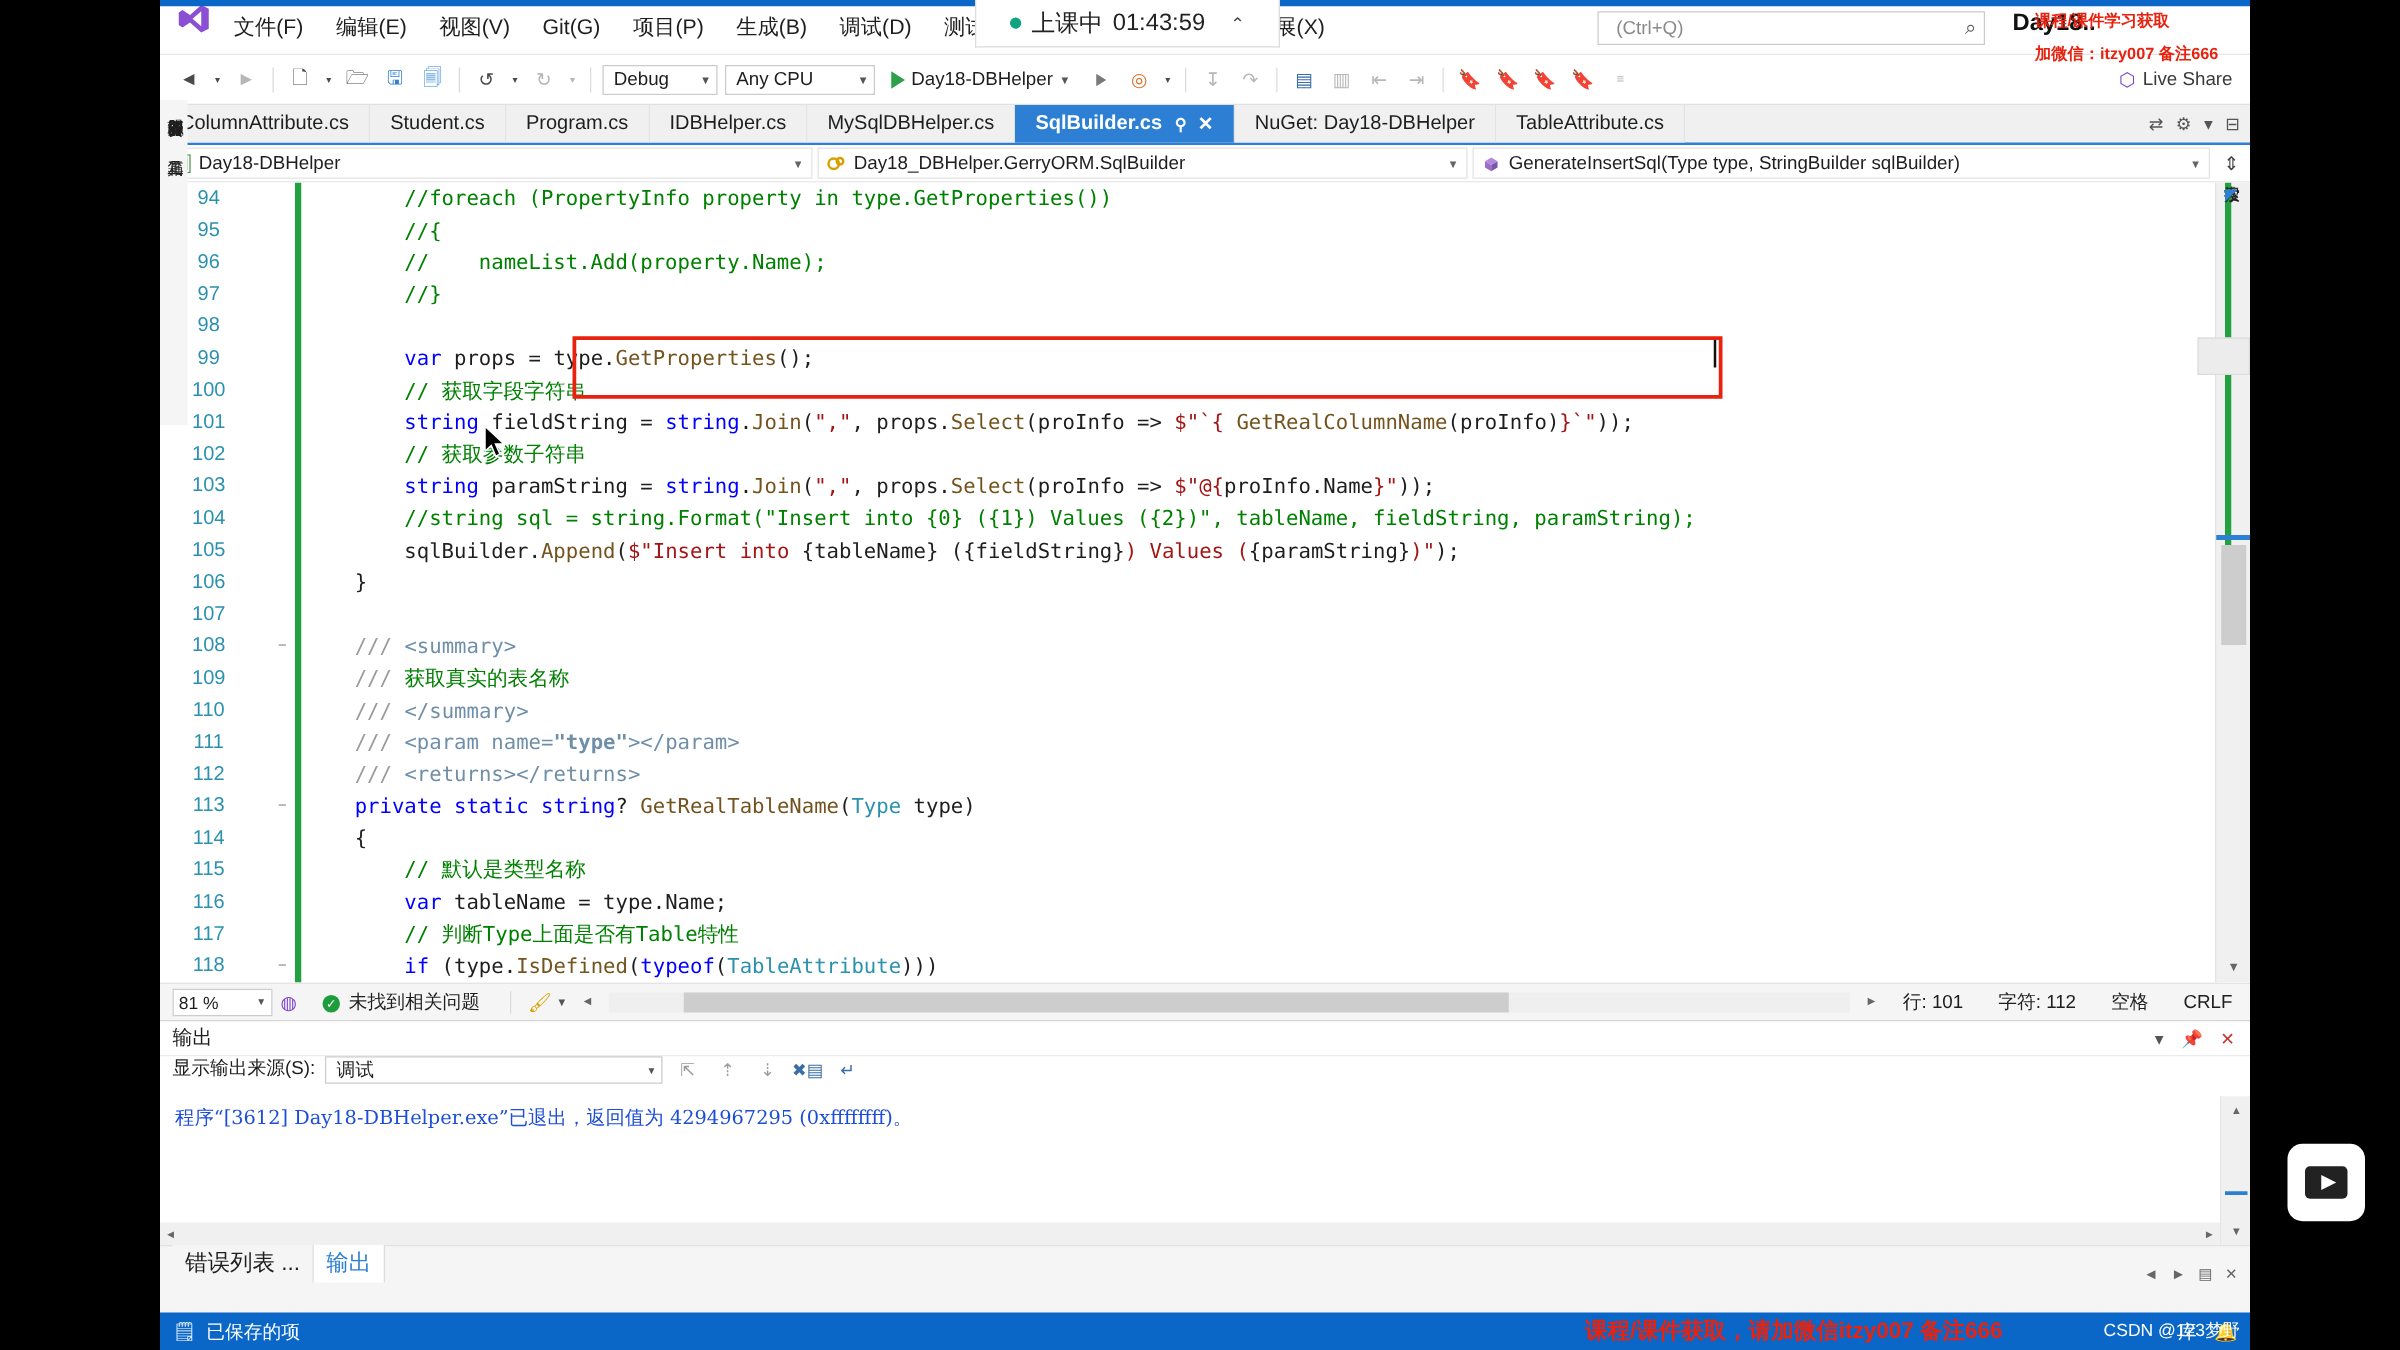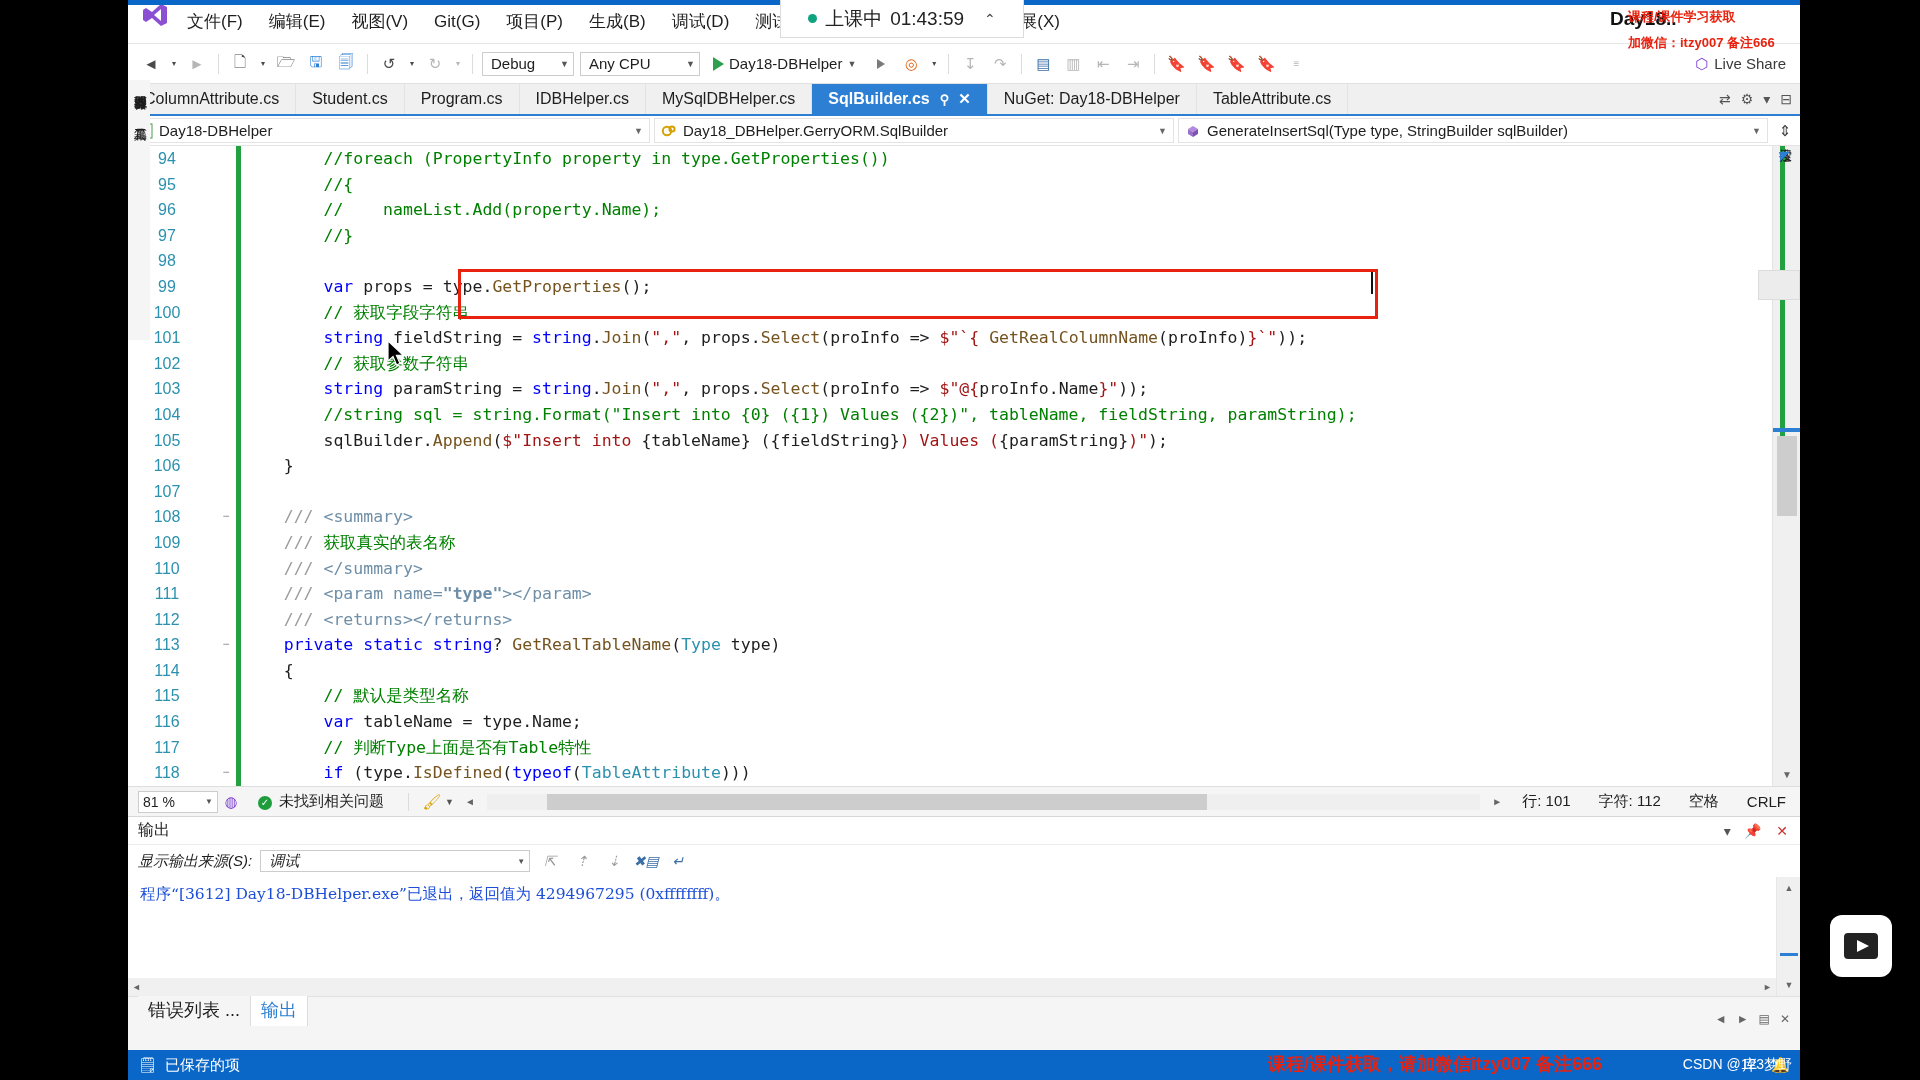--- a/index.html
+++ b/index.html
@@ -263,22 +263,22 @@
   }
   .out-header {
     height: 28px; display: flex; align-items: center; padding-left: 10px;
     font-size: 16px; color: #1e1e1e; border-bottom: 1px solid #ececec;
   }
   .out-header .hdr-right {
     margin-left: auto; display: flex; align-items: center; gap: 14px;
     padding-right: 12px; color: #555; font-size: 14px;
   }
   .out-toolbar {
-    height: 32px; display: flex; align-items: center; padding-left: 10px; gap: 8px;
-    font-size: 15px; color: #1e1e1e; font-style: italic;
+    height: 32px; display: flex; padding-left: 10px; gap: 8px;
+    font-size: 15px; color: #1e1e1e;
   }
   .out-combo {
     width: 270px; height: 22px; border: 1px solid #cccccc; background: #fff;
     display: flex; align-items: center; padding: 0 4px 0 8px; font-size: 15px;
   }
   .out-combo .oc-caret { margin-left: auto; font-size: 8px; color: #555; }
   .out-ico { width: 24px; height: 22px; display: flex; align-items: center;
              justify-content: center; color: #9a9a9a; font-size: 14px; }
   .out-ico.on { color: #3a6ea5; }
   .out-body {
@@ -383,20 +383,24 @@
         <div class="menu-item">Git(G)</div>
         <div class="menu-item">项目(P)</div>
         <div class="menu-item">生成(B)</div>
         <div class="menu-item">调试(D)</div>
         <div class="menu-item">测试(S)</div>
         <div class="menu-item">分析(N)</div>
         <div class="menu-item">工具(T)</div>
         <div class="menu-item">扩展(X)</div>
       </div>
 
+      <div class="quicklaunch">
+        <span class="ql-text">(Ctrl+Q)</span>
+        <span class="ql-icon">⌕</span>
+      </div>
 
       <div class="proj-title">Day18..</div>
     </div>
 
     <div class="rec-overlay">
       <span class="rec-dot"></span>
       <span class="rec-text">上课中</span>
       <span class="rec-text">01:43:59</span>
       <span class="rec-caret">⌃</span>
     </div>

